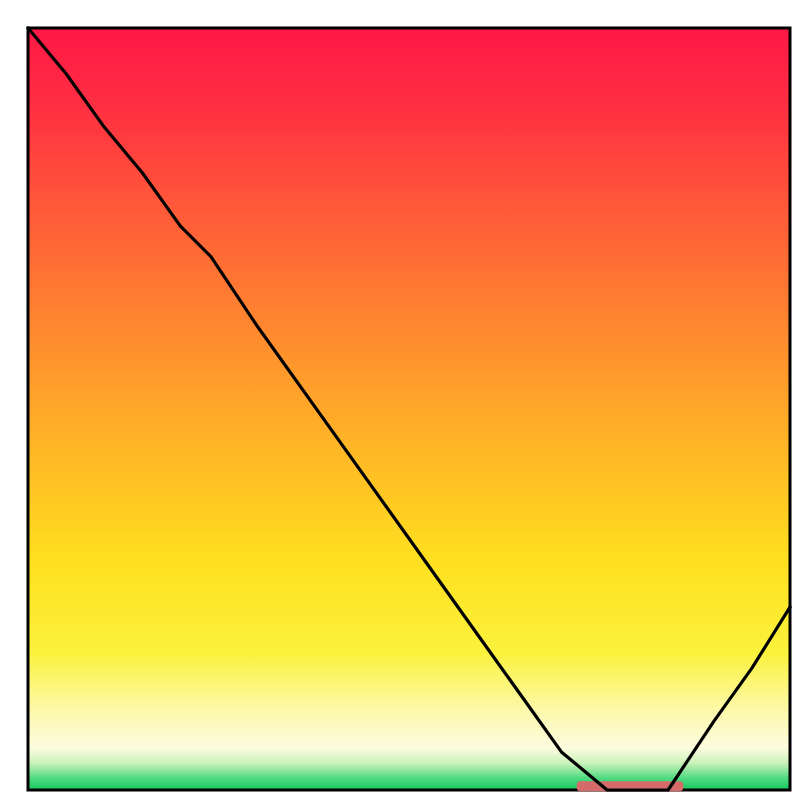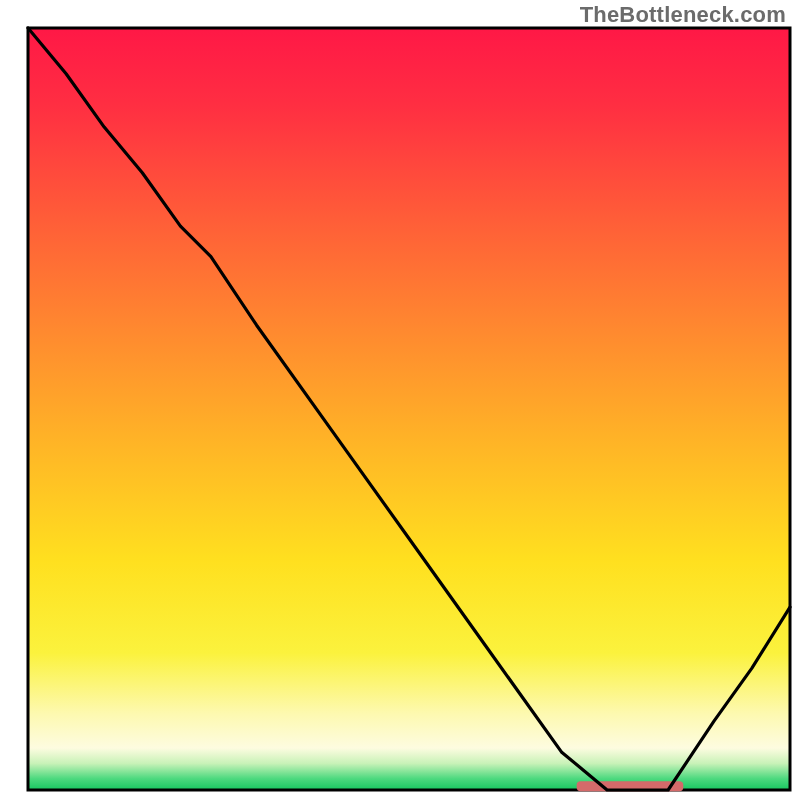--- a/index.html
+++ b/index.html
@@ -32,21 +32,20 @@
     width: 800px;
     height: 800px;
     display: block;
   }
 </style>
 </head>
 <body>
 
 <div class="stage">
 
-  <div class="watermark">TheBottleneck.com</div>
 
   <svg class="plot" viewBox="0 0 800 800">
     <defs>
       <linearGradient id="bg-grad" x1="0" y1="0" x2="0" y2="1">
           <stop offset="0.00%" stop-color="#ff1846"></stop>
           <stop offset="10.00%" stop-color="#ff2e42"></stop>
           <stop offset="25.00%" stop-color="#ff5d38"></stop>
           <stop offset="40.00%" stop-color="#ff8a2f"></stop>
           <stop offset="55.00%" stop-color="#ffb626"></stop>
           <stop offset="70.00%" stop-color="#ffe01f"></stop>

